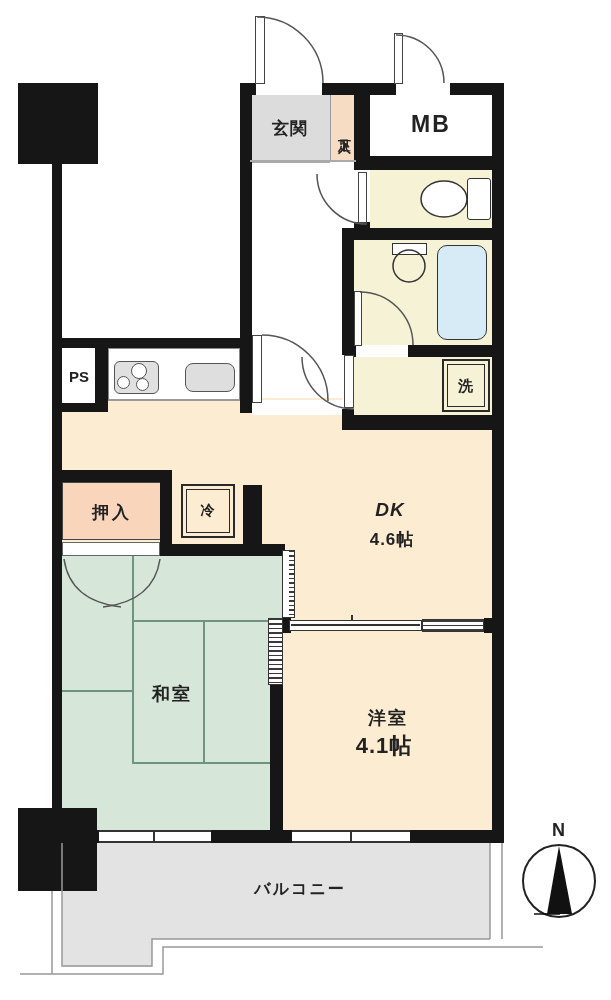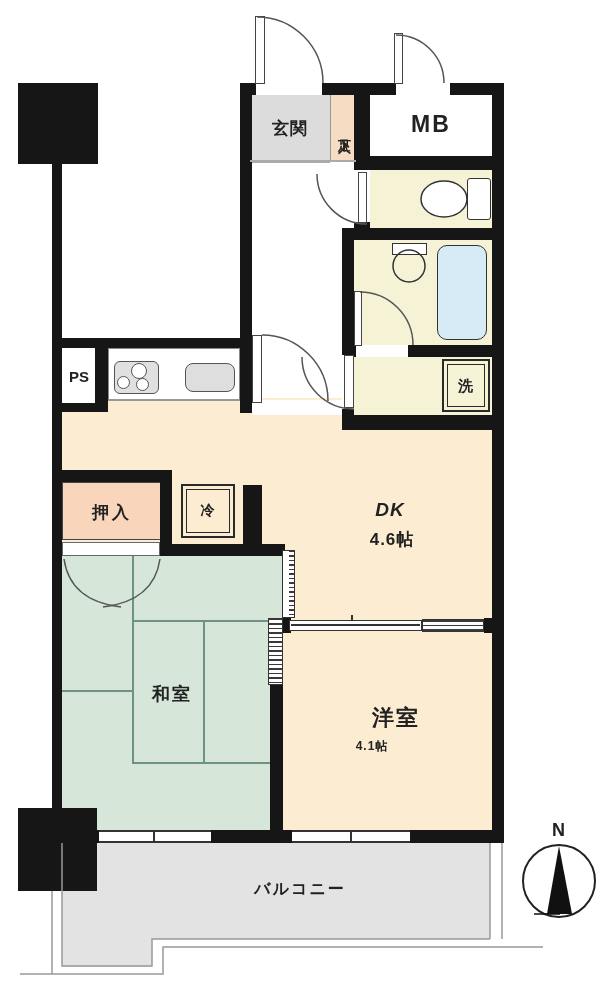--- a/index.html
+++ b/index.html
@@ -149,18 +149,18 @@
   <div class="lbl" style="left:290px;top:128px;font-size:17px;">玄関</div>
   <div class="vlbl" style="left:344px;top:129px;font-size:13px;">下足入</div>
   <div class="lbl" style="left:431px;top:124px;font-size:23px;letter-spacing:2px;">MB</div>
   <div class="lbl" style="left:79px;top:376px;font-size:15px;letter-spacing:0;">PS</div>
   <div class="lbl" style="left:466px;top:386px;font-size:15px;">洗</div>
   <div class="lbl" style="left:112px;top:512px;font-size:17px;letter-spacing:3px;">押入</div>
   <div class="lbl" style="left:208px;top:511px;font-size:14px;">冷</div>
   <div class="lbl" style="left:390px;top:510px;font-size:19px;font-style:italic;">DK</div>
   <div class="lbl" style="left:392px;top:539px;font-size:17px;">4.6帖</div>
   <div class="lbl" style="left:172px;top:694px;font-size:18px;letter-spacing:2px;">和室</div>
-  <div class="lbl" style="left:396px;top:718px;font-size:22px;letter-spacing:2px;">洋室</div>
-  <div class="lbl" style="left:372px;top:746px;font-size:12px;">4.1帖</div>
+  <div class="lbl" style="left:388px;top:718px;font-size:18px;letter-spacing:2px;">洋室</div>
+  <div class="lbl" style="left:384px;top:746px;font-size:22px;">4.1帖</div>
   <div class="lbl" style="left:300px;top:889px;font-size:16px;letter-spacing:2px;">バルコニー</div>
   <div class="lbl" style="left:559px;top:830px;font-size:18px;">N</div>
 
 </div>
 
 </body></html>

